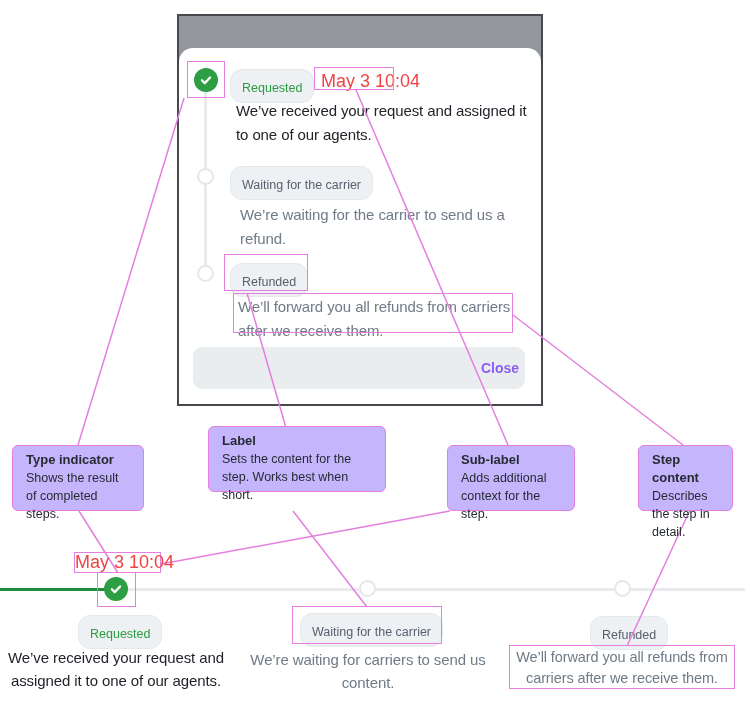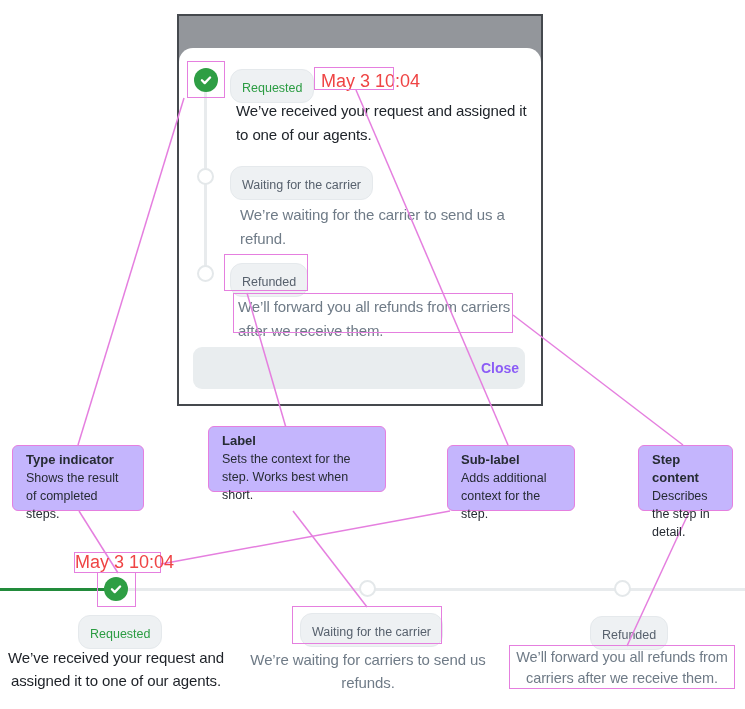--- a/index.html
+++ b/index.html
@@ -74,21 +74,21 @@
   <div class="abs para" style="left:238px;top:295px;width:282px;">We’ll forward you all refunds from carriers after we receive them.</div>
 
   <button class="abs close-btn">Close</button>
 
   <div class="abs note-box" style="left:12px;top:445px;width:132px;height:66px;">
     <div class="t">Type indicator</div>
     <div>Shows the result of completed steps.</div>
   </div>
   <div class="abs note-box" style="left:208px;top:426px;width:178px;height:66px;">
     <div class="t">Label</div>
-    <div>Sets the context for the step. Works best when short.</div>
+    <div>Sets the content for the step. Works best when short.</div>
   </div>
   <div class="abs note-box" style="left:638px;top:445px;width:95px;height:66px;">
     <div class="t">Step content</div>
     <div>Describes the step in detail.</div>
   </div>
   <div class="abs note-box" style="left:447px;top:445px;width:128px;height:66px;">
     <div class="t">Sub-label</div>
     <div>Adds additional context for the step.</div>
   </div>
 
@@ -119,21 +119,21 @@
   <div class="abs check-circle" style="left:104px;top:577px;z-index:20;">
     <svg width="14" height="14" viewBox="0 0 24 24">
       <path d="M5 12.5l4.8 4.8L19 7.8" stroke="#fff" stroke-width="4" fill="none" stroke-linecap="round" stroke-linejoin="round"></path>
     </svg>
   </div>
   <span class="abs badge green" style="left:78px;top:615px;">Requested</span>
   <div class="abs b-para dark center-text" style="left:0px;top:646px;width:232px;color:#1D2127;">We’ve received your request and assigned it to one of our agents.</div>
 
   <div class="abs hollow-circle" style="left:359px;top:580px;z-index:20;"></div>
   <span class="abs badge" style="left:300px;top:613px;">Waiting for the carrier</span>
-  <div class="abs b-para center-text" style="left:238px;top:648px;width:260px;color:#6F7B87;">We’re waiting for carriers to send us refunds.</div>
+  <div class="abs b-para center-text" style="left:238px;top:648px;width:260px;color:#6F7B87;">We’re waiting for carriers to send us content.</div>
 
   <div class="abs hollow-circle" style="left:614px;top:580px;z-index:20;"></div>
   <span class="abs badge" style="left:590px;top:616px;">Refunded</span>
   <div class="abs target-box" style="left:509px;top:645px;width:226px;height:44px;">
     <div class="b-para center-text" style="font-size:14.5px;line-height:21px;color:#6F7B87;padding-top:1px;">We’ll forward you all refunds from carriers after we receive them.</div>
   </div>
 
 </div>
 
 </body></html>

